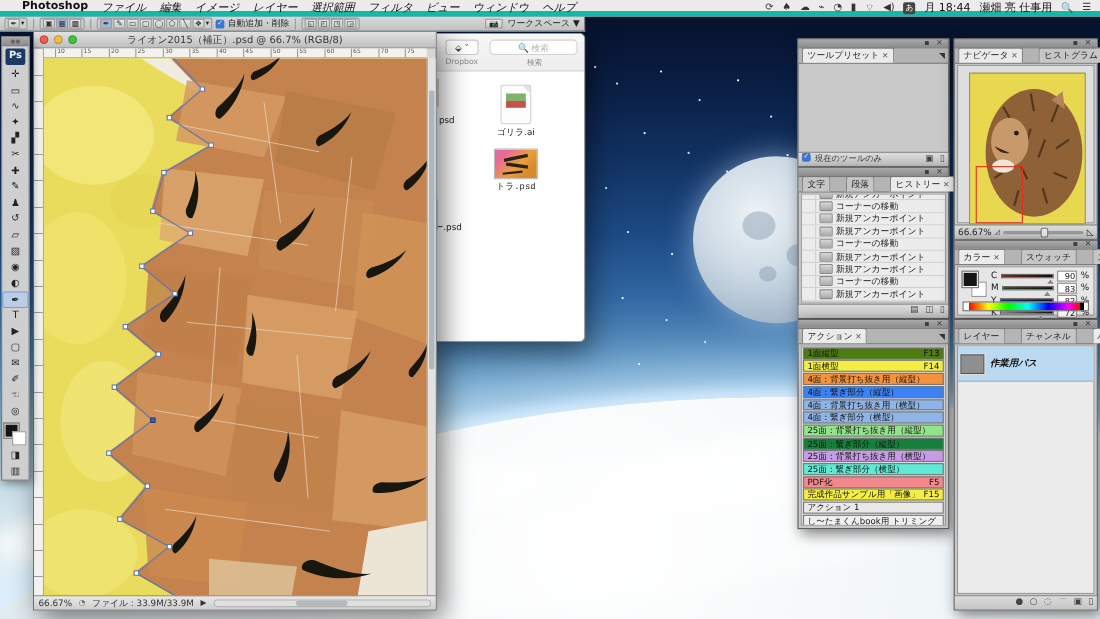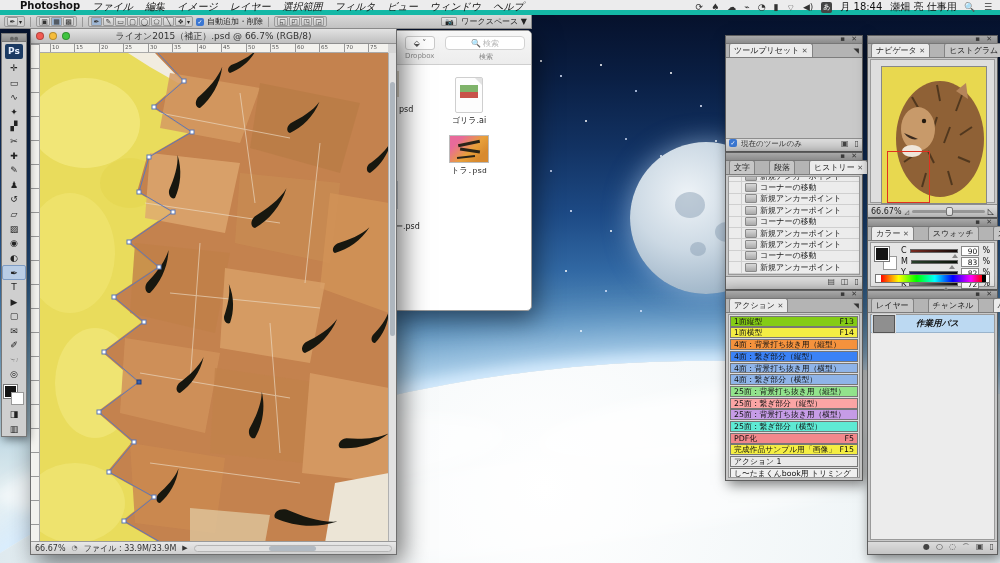--- a/index.html
+++ b/index.html
@@ -139,21 +139,21 @@
   #col-swatches .b { position:absolute; left:8px; top:9px; width:14px; height:14px; background:#fff; border:1px solid #999;}
   .crow { position:absolute; left:30px; right:4px; height:11px; display:flex; align-items:center; gap:3px; font-size:8px; color:#111;}
   .crow .track { flex:1; height:4px; border:1px solid #666; position:relative;}
   .crow .mark { position:absolute; top:4px; width:0; height:0; border-left:3px solid transparent; border-right:3px solid transparent; border-bottom:4px solid #888;}
   .crow .val { width:18px; height:10px; background:#fff; border:1px solid #888; font-size:7.5px; text-align:right; padding-right:1px; line-height:10px;}
   #spectrum { position:absolute; left:4px; right:4px; bottom:3px; height:9px; border:1px solid #777;
     background:linear-gradient(90deg,#fff 0 4%, #f00 4%,#ff0 20%,#0f0 36%,#0ff 52%,#00f 68%,#f0f 84%,#f00 94%, #000 94% 97%, #fff 97%);}
 
   
   #path-body { position:absolute; left:2px; right:2px; top:23px; bottom:14px; background:#ececec; border:1px solid #9a9a9a;}
-  #path-row { height:18px; background:#bcd9f2; border-bottom:1px solid #9ab4cc; display:flex; align-items:center; gap:21px; padding-left:2px;}
+  #path-row { height:32px; background:#bcd9f2; border-bottom:1px solid #9ab4cc; display:flex; align-items:center; gap:5px; padding-left:2px;}
   #path-row .pthumb { width:22px; height:18px; background:#8f8f8f; border:1px solid #555; outline:1px solid #ddd;}
   #path-row .plabel { font-size:8.5px; font-style:italic; font-weight:bold; color:#111;}
 </style>
 </head>
 <body>
 
 <div id="desktop">
   <div id="stars"></div>
   <div id="moon">
     <div class="crater" style="left:45px;top:50px;width:30px;height:26px;"></div>
@@ -287,21 +287,21 @@
   </div>
   <div class="abs" style="left:48px;top:104px;width:60px;font-family:Liberation Mono, monospace;">
     <div class="ficon-img" style="width:40px;height:28px;background:linear-gradient(135deg,#e86a9a 20%,#e8a03a 55%,#d88a2e 80%);">
       <div style="position:absolute;left:8px;top:6px;width:22px;height:3px;background:#2a2418;transform:rotate(-12deg);"></div>
       <div style="position:absolute;left:10px;top:13px;width:20px;height:3px;background:#2a2418;transform:rotate(8deg);"></div>
       <div style="position:absolute;left:7px;top:20px;width:18px;height:2px;background:#2a2418;transform:rotate(-6deg);"></div>
     </div>
     <div class="flabel">トラ.psd</div>
   </div>
   <div class="fragment" style="left:8px;top:74px;">psd</div>
-  <div class="fragment" style="left:4px;top:190px;">ー.psd</div>
+  <div class="fragment" style="left:4px;top:170px;">ー.psd</div>
   <div class="abs" style="left:0;top:40px;width:8px;height:26px;background:#d8d2c4;"></div>
   <div class="abs" style="left:0;top:150px;width:7px;height:28px;background:#c8cfd6;"></div>
 </div>
 
 <div id="docwin">
   <div id="doc-titlebar">
     <span class="tl red"></span>
     <span class="tl yel"></span>
     <span class="tl grn"></span>
     <span id="doc-title">ライオン2015（補正）.psd @ 66.7% (RGB/8)</span>
@@ -519,21 +519,21 @@
 
 <div class="panel" style="left:725px;top:290px;width:138px;height:191px;">
   <div class="minibar">
       <span class="mm">▪ ✕</span>
     </div>
   <div class="tabbar">
     <span class="tab active"><span>アクション</span> <span class="x">✕</span></span>
     <span class="pmenu">◥</span>
   </div>
   <div id="act-list">
-    <div class="arow" style="background-color: #84cc16; text-align: right;">
+    <div class="arow" style="background-color: #4d7c0f; text-align: right;">
         <span>1面縦型</span>
         <span class="key">F13</span>
       </div>
     <div class="arow" style="background-color: rgb(244, 238, 67);">
         <span>1面横型</span>
         <span class="key">F14</span>
       </div>
     <div class="arow" style="background-color: rgb(245, 146, 61);">
         <span>4面：背景打ち抜き用（縦型）</span>
       </div>
@@ -542,21 +542,21 @@
       </div>
     <div class="arow" style="background-color: rgb(143, 180, 232);">
         <span>4面：背景打ち抜き用（横型）</span>
       </div>
     <div class="arow" style="background-color: rgb(143, 180, 232);">
         <span>4面：繋ぎ部分（横型）</span>
       </div>
     <div class="arow" style="background-color: rgb(146, 227, 140);">
         <span>25面：背景打ち抜き用（縦型）</span>
       </div>
-    <div class="arow" style="background-color: #fca5a5;">
+    <div class="arow" style="background-color: #15803d;">
         <span>25面：繋ぎ部分（縦型）</span>
       </div>
     <div class="arow" style="background-color: rgb(198, 156, 230);">
         <span>25面：背景打ち抜き用（横型）</span>
       </div>
     <div class="arow" style="background-color: #5eead4;">
         <span>25面：繋ぎ部分（横型）</span>
       </div>
     <div class="arow" style="background-color: rgb(242, 136, 140);">
         <span>PDF化</span>

